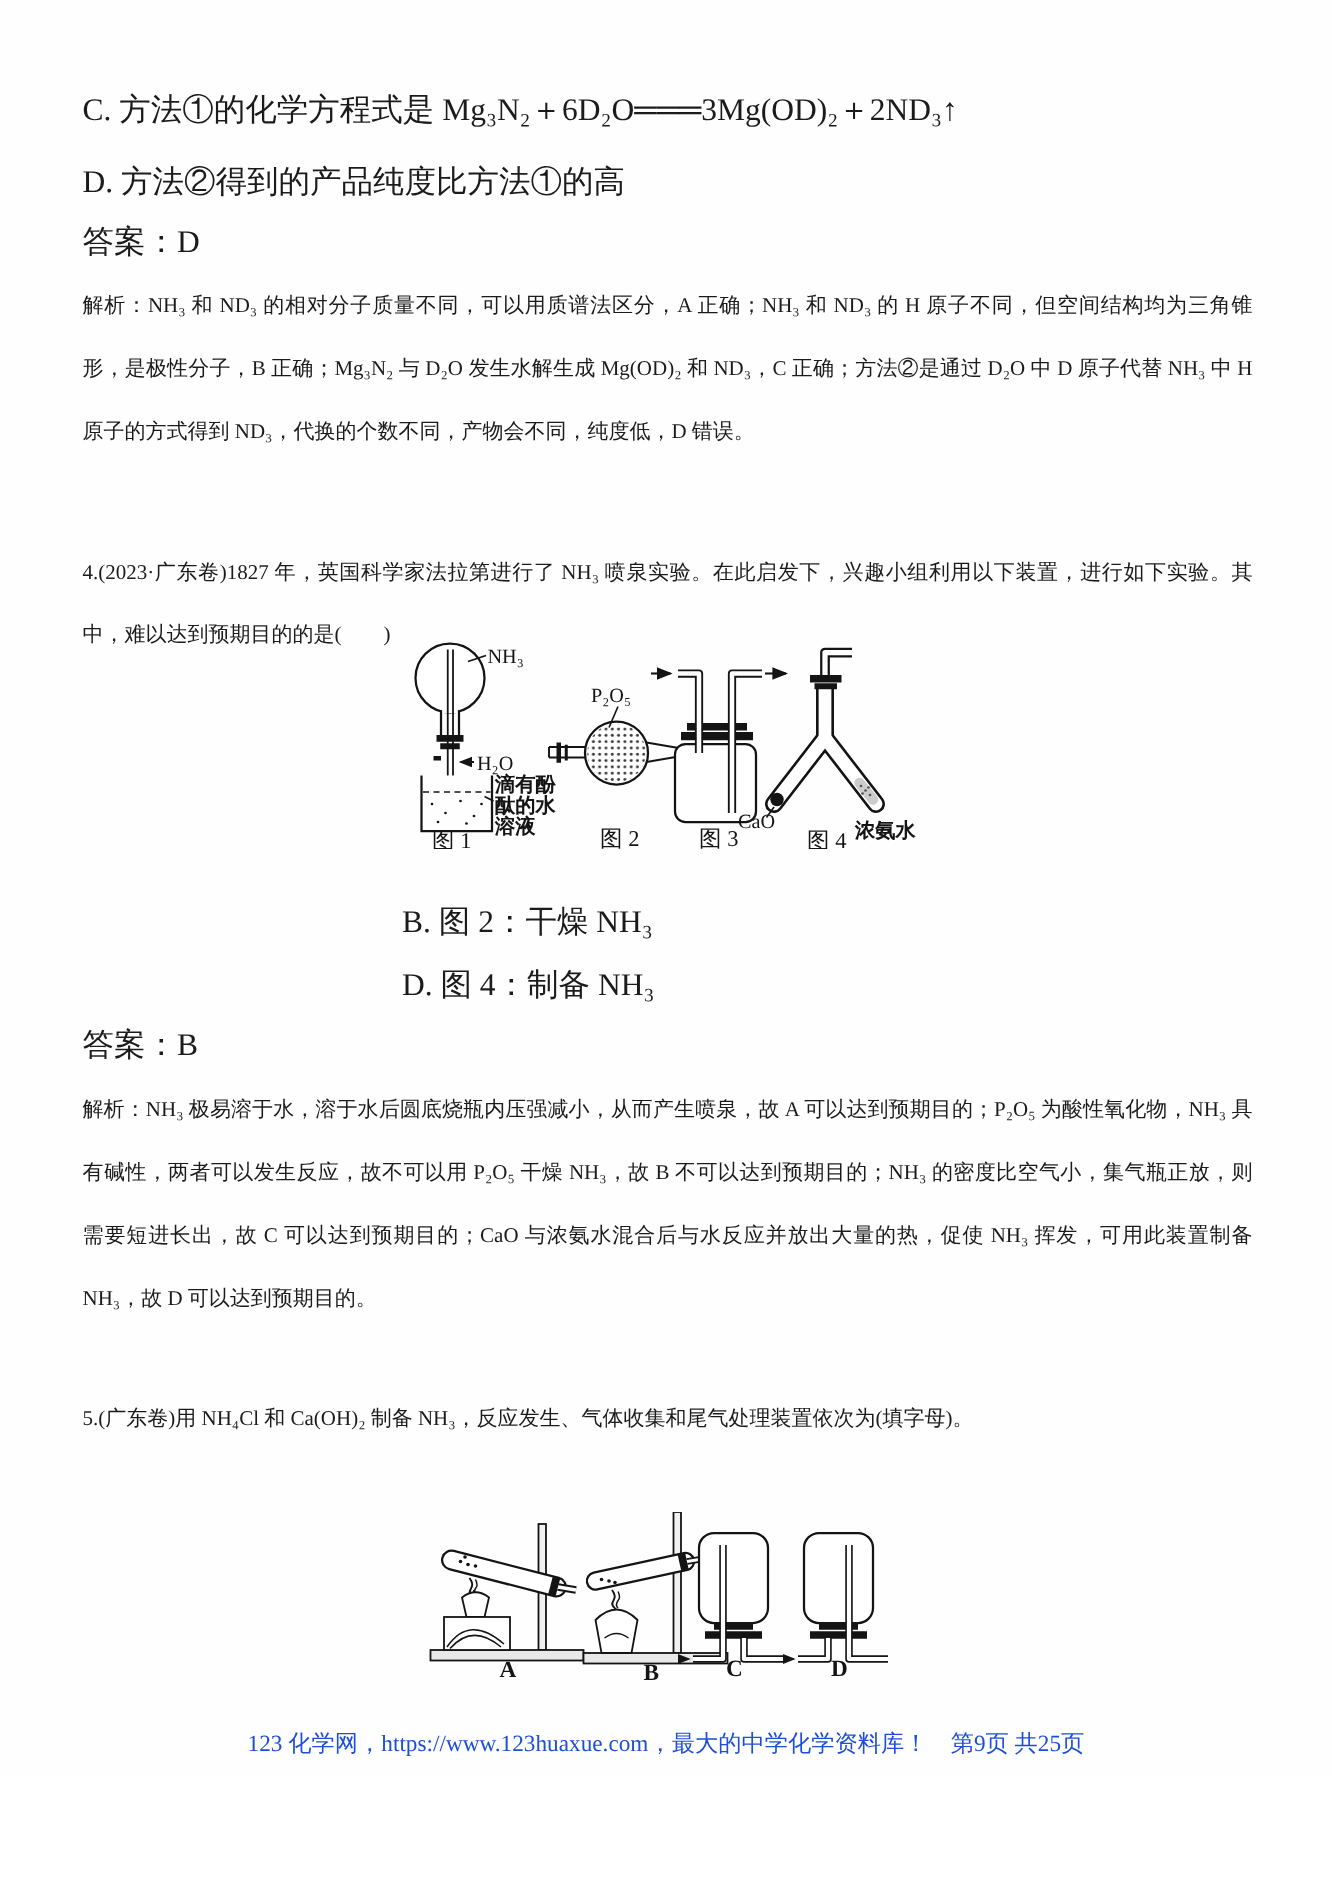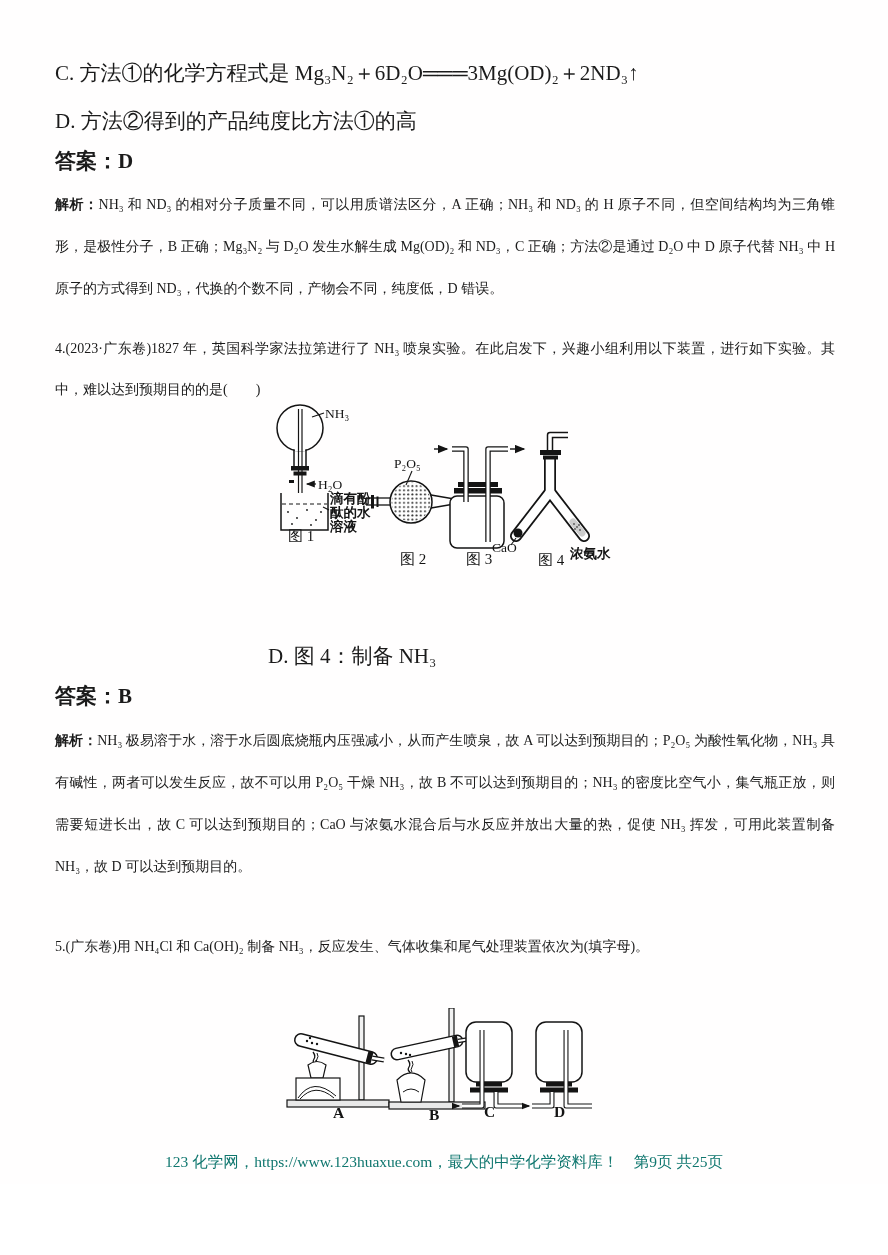--- a/index.html
+++ b/index.html
@@ -4,29 +4,29 @@
 <style>
   html,body{margin:0;padding:0;background:#ffffff;}
   .page{
     position:relative;width:888px;height:1184px;background:#fffefe;
     font-family:"Liberation Serif","DejaVu Serif",serif;color:#1b1b1b;
     overflow:hidden;
   }
   .blk{position:absolute;left:55px;width:780px;margin:0;font-size:14px;
        line-height:42px;text-align:justify;}
   .row{position:absolute;margin:0;font-size:21px;line-height:32px;white-space:nowrap;}
-  .b{font-weight:bold;}
+  .b{font-weight:normal;}
   .figwrap{position:absolute;}
   svg text{font-family:"Liberation Serif","DejaVu Serif",serif;fill:#141414;}
   svg text.cn{font-weight:600;}
   .caption{font-size:15px;}
   .lbl{font-size:13.5px;}
   .letter{font-size:15.5px;font-weight:bold;}
   .footer{position:absolute;left:0;right:0;top:1152px;text-align:center;
-          font-size:15.5px;color:#0f766e;margin:0;}
+          font-size:15.5px;color:#1d4ed8;margin:0;}
   .watermark{position:absolute;right:16px;top:1220px;font-size:17px;
              color:#ef4444;margin:12px;}
 </style>
 </head>
 <body>
 
 <div class="page">
 
   <svg width="0" height="0" style="position:absolute">
     <defs>
@@ -39,23 +39,23 @@
     </defs>
   </svg>
 
   <p class="row" style="left:55px;top:57px">C. 方法①的化学方程式是 Mg₃N₂＋6D₂O═══3Mg(OD)₂＋2ND₃↑</p>
   <p class="row" style="left:55px;top:105px">D. 方法②得到的产品纯度比方法①的高</p>
 
   <p class="row b" style="left:55px;top:145px"><span>答案：</span><span>D</span></p>
 
   <p class="blk" style="top:184px"><span class="b">解析：</span><span>NH₃ 和 ND₃ 的相对分子质量不同，可以用质谱法区分，A 正确；NH₃ 和 ND₃ 的 H 原子不同，但空间结构均为三角锥形，是极性分子，B 正确；Mg₃N₂ 与 D₂O 发生水解生成 Mg(OD)₂ 和 ND₃，C 正确；方法②是通过 D₂O 中 D 原子代替 NH₃ 中 H 原子的方式得到 ND₃，代换的个数不同，产物会不同，纯度低，D 错误。</span></p>
 
-  <p class="blk" style="top:328px;line-height:41px">4.(2023·广东卷)1827 年，英国科学家法拉第进行了 NH₃ 喷泉实验。在此启发下，兴趣小组利用以下装置，进行如下实验。其中，难以达到预期目的的是(　　)</p>
-
-  <div class="figwrap" style="left:266px;top:400px">
+  <p class="blk" style="top:362px;line-height:41px">4.(2023·广东卷)1827 年，英国科学家法拉第进行了 NH₃ 喷泉实验。在此启发下，兴趣小组利用以下装置，进行如下实验。其中，难以达到预期目的的是(　　)</p>
+
+  <div class="figwrap" style="left:266px;top:424px">
     <svg width="125" height="142" viewBox="0 0 125 142">
       <g>
         <circle cx="34" cy="28" r="23" fill="#fff" stroke="#141414" stroke-width="1.5"></circle>
         <rect x="28.6" y="44.5" width="10.8" height="7" fill="#fff"></rect>
         <line x1="28" y1="49.5" x2="28" y2="66" stroke="#141414" stroke-width="1.5"></line>
         <line x1="40" y1="49.5" x2="40" y2="66" stroke="#141414" stroke-width="1.5"></line>
         <line x1="32.5" y1="9" x2="32.5" y2="93" stroke="#141414" stroke-width="1.2"></line>
         <line x1="36" y1="9" x2="36" y2="93" stroke="#141414" stroke-width="1.2"></line>
       </g>
       <g>
@@ -159,20 +159,21 @@
           <circle cx="91" cy="99" r="0.9" fill="#555"></circle>
         <circle cx="94" cy="102" r="0.9" fill="#555"></circle>
           <circle cx="89" cy="101" r="0.9" fill="#555"></circle>
         <circle cx="93" cy="97" r="0.9" fill="#555"></circle>
         <text class="lbl cn" x="84" y="130">浓氨水</text>
       </g>
       <text class="caption" x="52" y="137">图 4</text>
     </svg>
   </div>
 
+  <p class="row" style="left:268px;top:598px">B. 图 2：干燥 NH₃</p>
   <p class="row" style="left:268px;top:640px">D. 图 4：制备 NH₃</p>
 
   <p class="row b" style="left:55px;top:680px"><span>答案：</span><span>B</span></p>
 
   <p class="blk" style="top:720px"><span class="b">解析：</span><span>NH₃ 极易溶于水，溶于水后圆底烧瓶内压强减小，从而产生喷泉，故 A 可以达到预期目的；P₂O₅ 为酸性氧化物，NH₃ 具有碱性，两者可以发生反应，故不可以用 P₂O₅ 干燥 NH₃，故 B 不可以达到预期目的；NH₃ 的密度比空气小，集气瓶正放，则需要短进长出，故 C 可以达到预期目的；CaO 与浓氨水混合后与水反应并放出大量的热，促使 NH₃ 挥发，可用此装置制备 NH₃，故 D 可以达到预期目的。</span></p>
 
   <p class="blk" style="top:926px">5.(广东卷)用 NH₄Cl 和 Ca(OH)₂ 制备 NH₃，反应发生、气体收集和尾气处理装置依次为(填字母)。</p>
 
   <div class="figwrap" style="left:283px;top:1012px">
     <svg width="112" height="108" viewBox="0 0 112 108">

